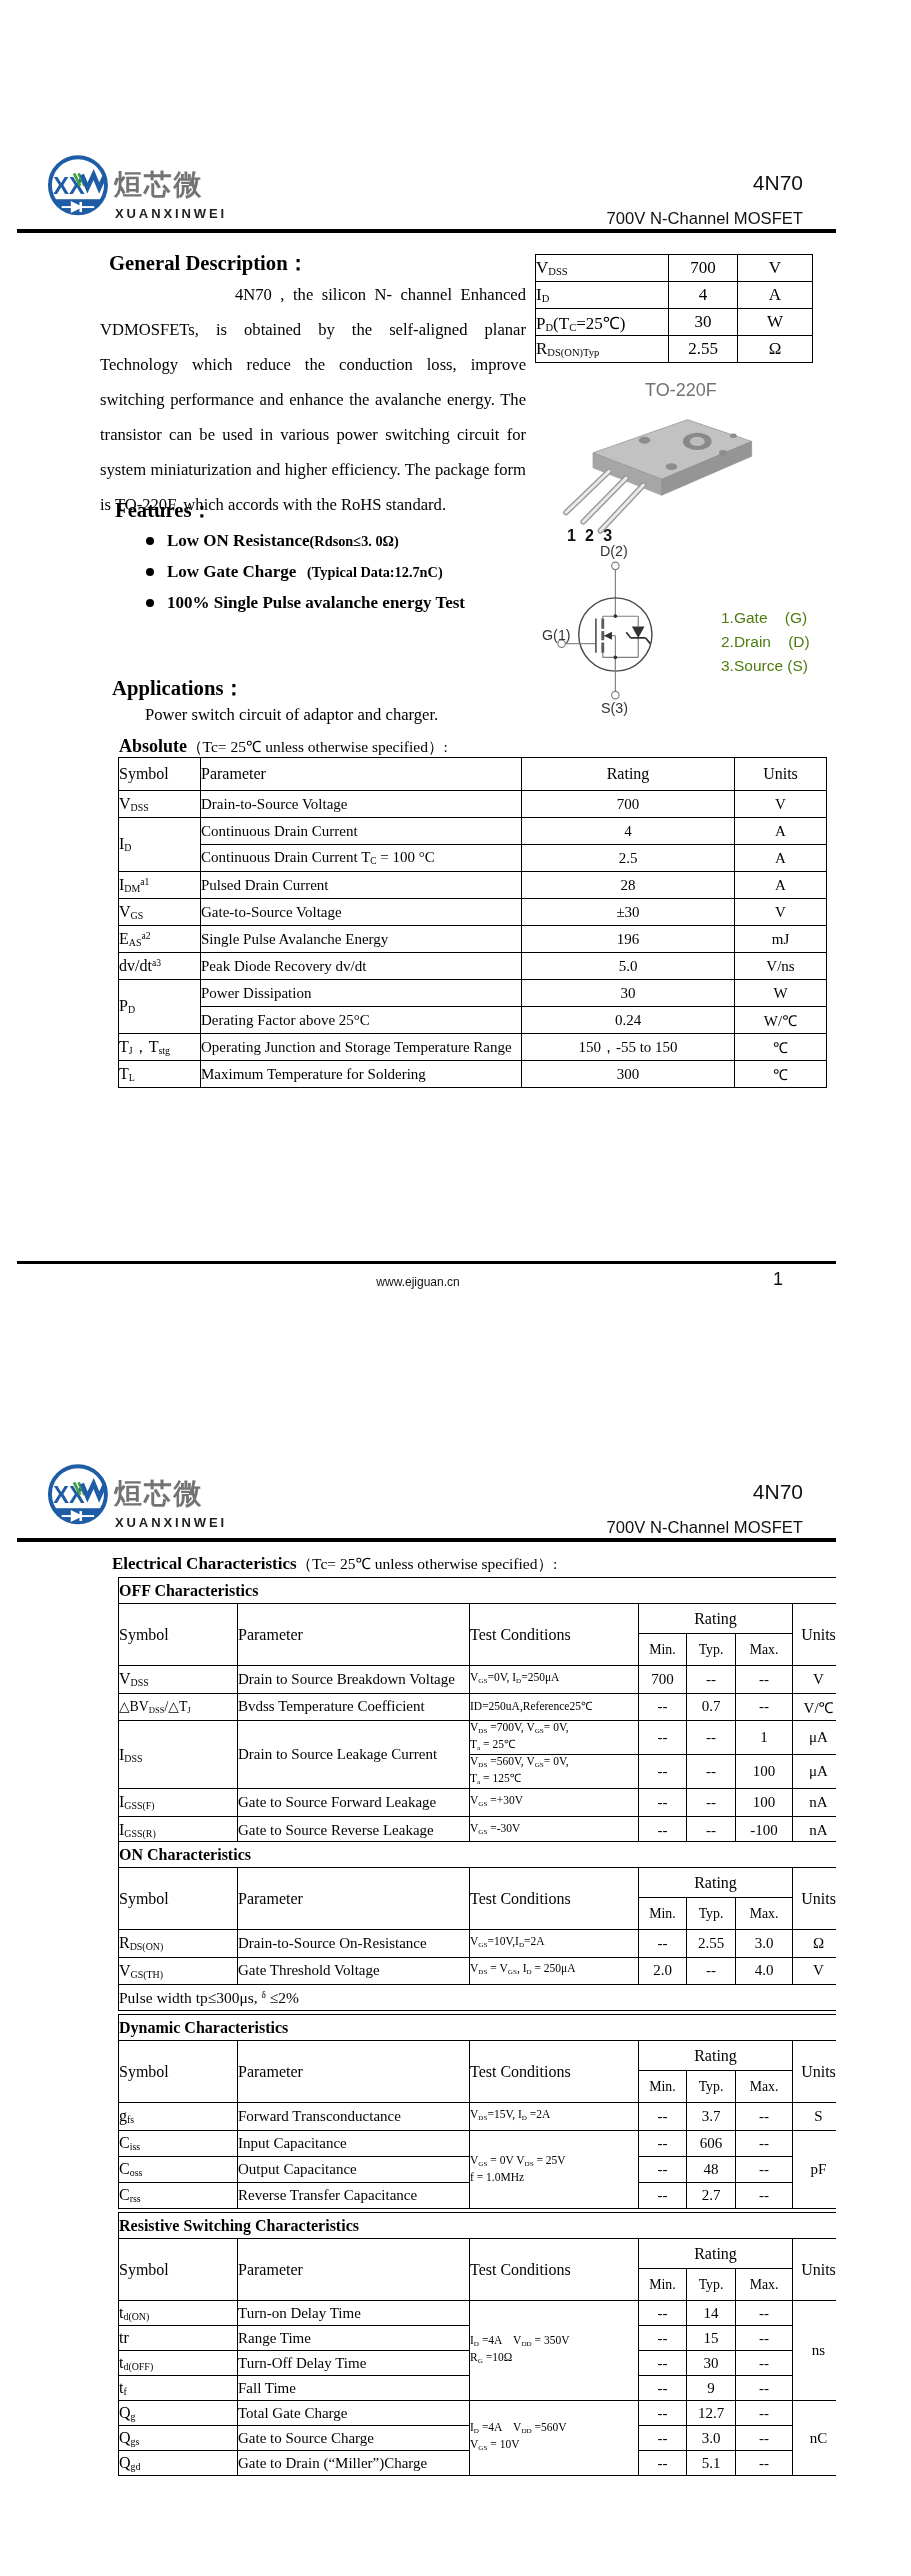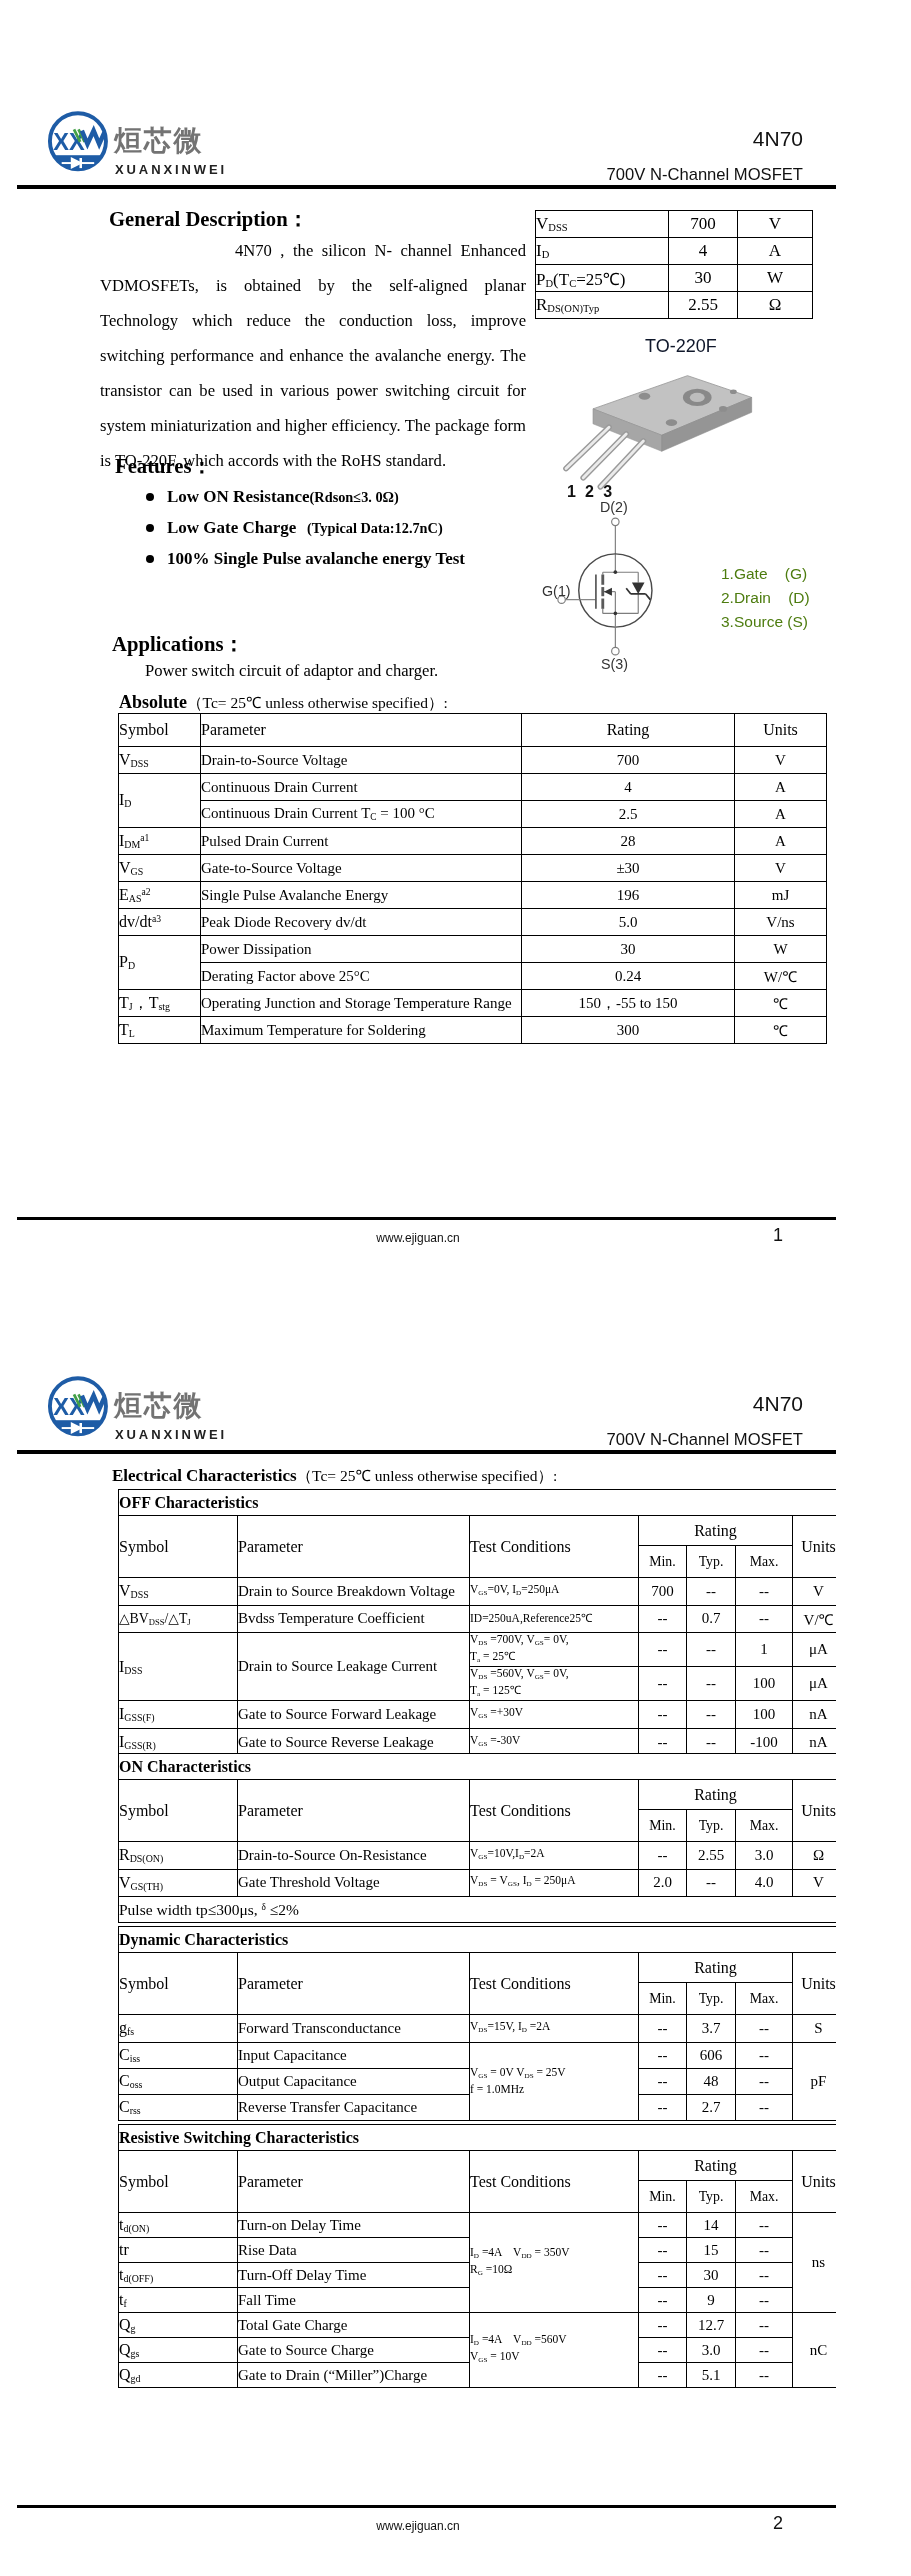--- a/index.html
+++ b/index.html
@@ -1,17 +1,17 @@
 <!DOCTYPE html>
 <html style="font-size:9.2px"><head>
 <meta charset="utf-8">
 <style>
   html,body{margin:0;padding:0;background:#fff;}
   body{width:911px;font-family:"Liberation Serif",serif;color:#000;}
-  .page{position:relative;width:836px;height:1288px;background:#fff;overflow:hidden;}
+  .page{position:relative;width:836px;height:1288px;background:#fff;overflow:hidden;margin-top:44px;}
   .abs{position:absolute;}
   .rule{position:absolute;left:17px;width:867px;height:4px;background:#000;}
   sub{font-size:62%;vertical-align:-0.22em;}
   sup{font-size:60%;vertical-align:0.5em;}
 
   
   .hdr{position:absolute;left:0;top:0;width:100%;height:0;}
   .brand-cn{font-family:Liberation Sans, sans-serif;font-size:28px;font-weight:bold;letter-spacing:1.7px;color:#737373;}
   .brand-en{font-family:"Liberation Sans",sans-serif;font-size:13px;font-weight:600;letter-spacing:2.9px;color:#222;}
   .part{font-family:"Liberation Sans",sans-serif;font-size:21px;color:#111;text-align:right;}
@@ -47,21 +47,21 @@
   .c-ttl{font-size:16px;font-weight:bold;text-align:left;padding-left:6.9px;}
   th.c-head{font-size:16px;font-weight:normal;text-align:center;}
   th.c-head-l{font-size:16px;font-weight:normal;text-align:left;padding-left:8px;}
   th.c-sub{font-size:13.8px;font-weight:normal;text-align:center;}
   .c-foot{font-size:15.5px;text-align:left;padding-left:6.9px;}
   
   .sum-lab{font-size:17px;text-align:left;padding-left:8px;}
   .sum-val{font-size:17px;text-align:center;}
 
   
-  .pkg-title{font-family:"Liberation Sans",sans-serif;font-size:18px;color:#0f172a;}
+  .pkg-title{font-family:"Liberation Sans",sans-serif;font-size:18px;color:#737373;}
   .pin-nums span{font-family:"Liberation Sans",sans-serif;font-size:16px;font-weight:bold;color:#111;margin-right:9.2px;}
   .pin-lab{font-family:"Liberation Sans",sans-serif;font-size:14.3px;color:#333;white-space:pre;}
   .legend-line{font-family:"Liberation Sans",sans-serif;font-size:15.5px;color:#4d7c0f;white-space:pre;}
 </style>
 </head>
 <body>
 
 <div class="page">
 
   <div class="hdr">
@@ -550,21 +550,21 @@
         <td class="c-par">Turn-on Delay Time</td>
         <td class="c-cond" rowspan="4">I<sub>D</sub> =4A    V<sub>DD</sub> = 350V
 R<sub>G</sub> =10Ω</td>
         <td class="c-val">--</td>
         <td class="c-val">14</td>
         <td class="c-val">--</td>
         <td class="c-uni" rowspan="4">ns</td>
       </tr>
       <tr class="h43">
         <td class="c-sym">tr</td>
-        <td class="c-par">Rise Data</td>
+        <td class="c-par">Range Time</td>
         <td class="c-val">--</td>
         <td class="c-val">15</td>
         <td class="c-val">--</td>
       </tr>
       <tr class="h43">
         <td class="c-sym">t<sub>d(OFF)</sub></td>
         <td class="c-par">Turn-Off Delay Time</td>
         <td class="c-val">--</td>
         <td class="c-val">30</td>
         <td class="c-val">--</td>

